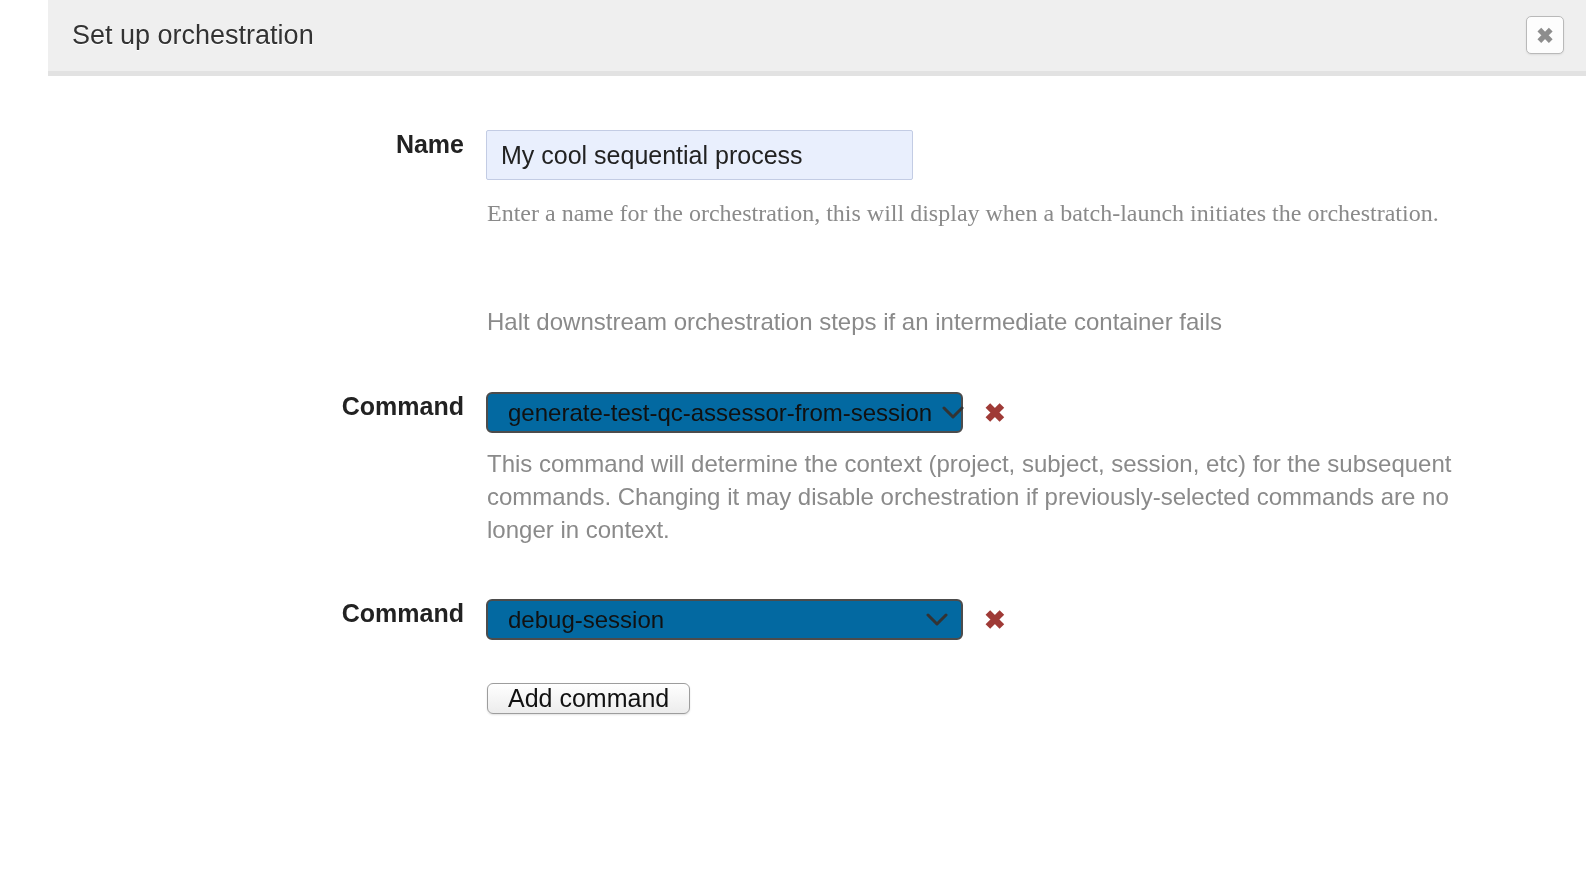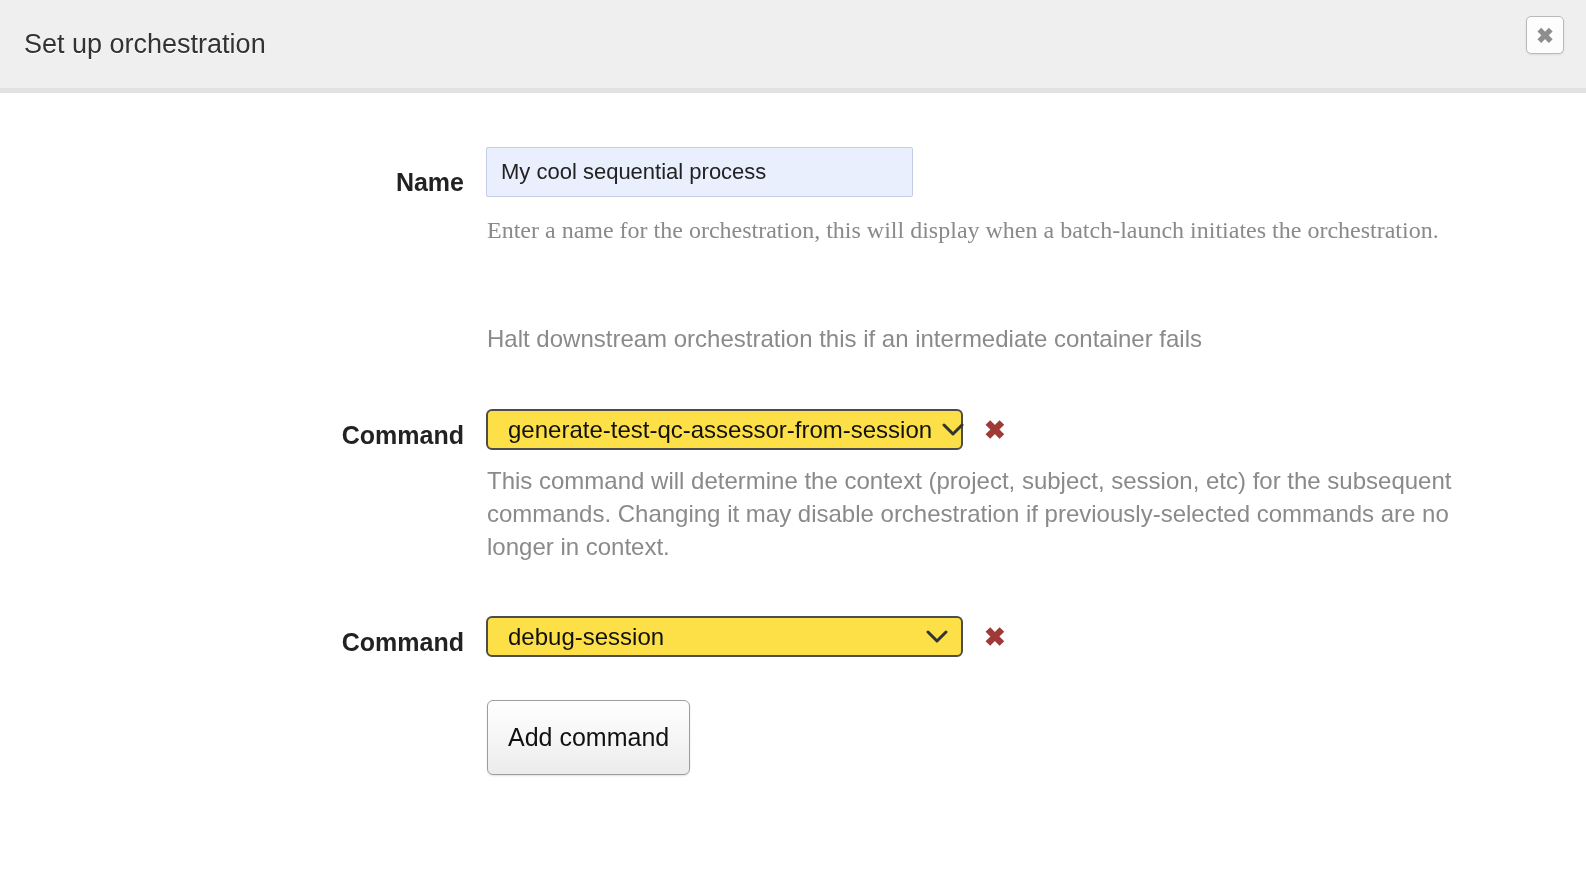--- a/index.html
+++ b/index.html
@@ -6,25 +6,26 @@
   html, body {
     width: 1586px; height: 872px;
     background: #ffffff;
     font-family: "Liberation Sans", sans-serif;
     overflow: hidden;
   }
 
   
   .modal-header {
     position: relative;
-    height: 93px;
+    height: 76px;
     background: #efefef;
     border-bottom: 5px solid #e2e2e2;
     display: flex;
     align-items: center;
+    margin-left: 48px;
   }
   .modal-title {
     margin-left: 24px;
     font-size: 27px;
     font-weight: 500;
     color: #333333;
     text-shadow: 0 1px 0 #ffffff;
   }
   .close-btn {
     position: absolute;
@@ -39,21 +40,21 @@
   }
   .close-btn .glyph {
     color: #8d8d8d;
     font-size: 21px;
     font-weight: bold;
     line-height: 1;
   }
 
   
   .form-body { padding-top: 54px; }
-  .form-row { display: flex; align-items: flex-end; }
+  .form-row { display: flex; align-items: flex-start; }
   .row-label {
     width: 464px;
     text-align: right;
     font-size: 25px;
     font-weight: bold;
     color: #222222;
     flex: none;
   }
   .row-content {
     margin-left: 22px;
@@ -78,21 +79,21 @@
   .row-command2  { margin-bottom: 43px; }
 
   
   .name-input {
     width: 427px; height: 50px;
     background: #e9effd;
     border: 1px solid #c3cce4;
     border-radius: 2px;
     padding: 0 14px;
     font-family: "Liberation Sans", sans-serif;
-    font-size: 22px;
+    font-size: 25px;
     color: #222222;
     outline: none;
   }
 
   
   .toggle {
     position: relative;
     width: 64px; height: 35px;
     border: 2px solid #a3a3a3;
     border-radius: 7px;
@@ -114,21 +115,21 @@
     margin-left: 21px;
     font-size: 25px;
     color: #2e70b8;
     text-decoration: none;
     cursor: pointer;
   }
 
   
   .command-select {
     width: 477px; height: 41px;
-    background: #fde047;
+    background: #0369a1;
     border: 2px solid #4c4c4c;
     border-radius: 6px;
     display: flex;
     align-items: center;
     justify-content: space-between;
     padding: 0 13px 0 20px;
     cursor: pointer;
     flex: none;
   }
   .command-select .value {
@@ -150,21 +151,21 @@
 
   
   .add-row { margin-left: 487px; }
   .add-command-btn {
     font-family: "Liberation Sans", sans-serif;
     font-size: 25px;
     color: #111111;
     background: linear-gradient(to bottom, #ffffff, #ececec);
     border: 1px solid #9d9d9d;
     border-radius: 6px;
-    padding: 22px 20px;
+    padding: 0 20px;
     box-shadow: 0 1px 2px rgba(0,0,0,0.12);
     cursor: pointer;
   }
 </style>
 </head>
 <body>
 
 <div class="modal">
 
   <div class="modal-header">
@@ -179,21 +180,21 @@
     <div class="form-row row-name">
       <div class="row-label">Name</div>
       <div class="row-content">
         <input class="name-input" type="text" value="My cool sequential process" style="">
       </div>
     </div>
     <div class="help-text help-name">Enter a name for the orchestration, this will display when a batch-launch initiates the orchestration.</div>
 
     <div class="form-row row-halt">
     </div>
-    <div class="help-text help-halt">Halt downstream orchestration this if an intermediate container fails</div>
+    <div class="help-text help-halt">Halt downstream orchestration steps if an intermediate container fails</div>
 
     <div class="form-row row-command1">
       <div class="row-label">Command</div>
       <div class="row-content">
         <div class="command-select">
           <span class="value">generate-test-qc-assessor-from-session</span>
           <svg class="chevron" width="22" height="14" viewBox="0 0 22 14">
             <polyline points="2,2 11,11 20,2" fill="none" stroke="#333333" stroke-width="3" stroke-linecap="round" stroke-linejoin="round"></polyline>
           </svg>
         </div>

